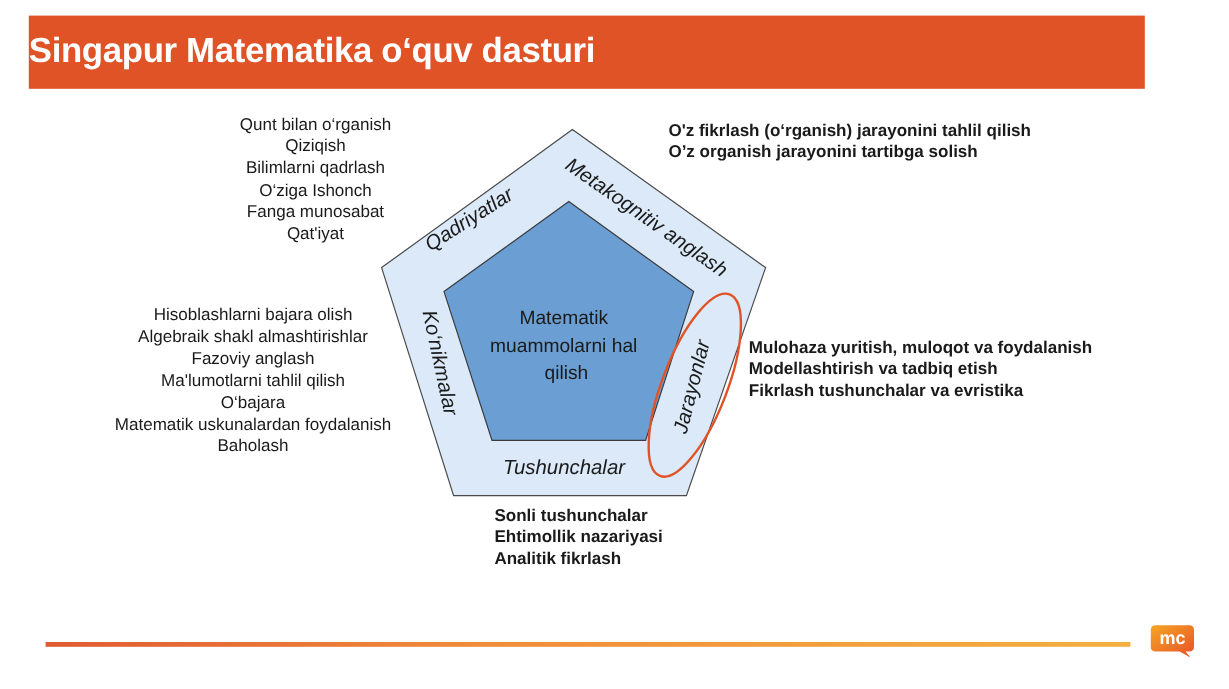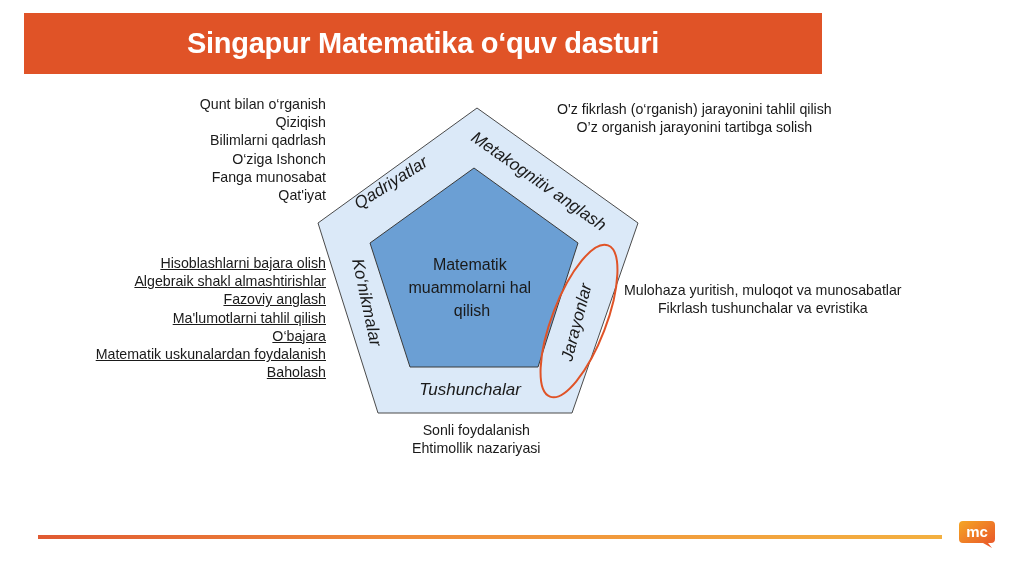--- a/index.html
+++ b/index.html
@@ -1,26 +1,26 @@
 <!DOCTYPE html>
 <html><head>
 <meta charset="utf-8">
 <style>
   html, body { margin:0; padding:0; }
   body { width:1024px; height:574px; position:relative; background:#ffffff; overflow:hidden;
          font-family:"Liberation Sans", "DejaVu Sans", sans-serif; color:#1a1a1a; }
-  .title-bar { position:absolute; left:24px; top:13px; width:798px; height:61px; background:#e05327;
-               display:flex; align-items:center; justify-content:center; }
+  .title-bar { position:absolute; left:24px; top:13px; width:930px; height:61px; background:#e05327;
+               display:flex; align-items:center; }
   .title-bar h1 { margin:0; color:#ffffff; font-size:29px; font-weight:bold; letter-spacing:-0.3px; }
   .text-block { position:absolute; font-size:14.2px; line-height:18.2px; white-space:nowrap; }
   .text-block div { }
-  .right-align { text-align:right; }
-  .left-align { text-align:center; }
+  .right-align { text-align:center; }
+  .left-align { text-align:left;font-weight:bold; }
   #blk-values { right:698px; top:95px; }
-  #blk-skills { right:698px; top:254px;text-decoration:underline; }
+  #blk-skills { right:698px; top:254px; }
   #blk-meta { left:557px; top:100px; }
   #blk-processes { left:624px; top:281px; }
   #blk-concepts { left:412px; top:421px; }
   svg.diagram { position:absolute; left:0; top:0; }
   .footer-line { position:absolute; left:38px; top:535px; width:904px; height:4px;
                  background:linear-gradient(to right, #e05a32, #f08c3a 40%, #f3b040); }
   .logo { position:absolute; left:957px; top:519px; width:40px; height:30px; }
 </style>
 </head>
 <body>
@@ -77,27 +77,29 @@
   <div>Hisoblashlarni bajara olish</div>
   <div>Algebraik shakl almashtirishlar</div>
   <div>Fazoviy anglash</div>
   <div>Ma'lumotlarni tahlil qilish</div>
   <div>O‘bajara</div>
   <div>Matematik uskunalardan foydalanish</div>
   <div>Baholash</div>
 </div>
 
 <div class="text-block left-align" id="blk-processes">
-  <div>Mulohaza yuritish, muloqot va munosabatlar</div>
+  <div>Mulohaza yuritish, muloqot va foydalanish</div>
+  <div>Modellashtirish va tadbiq etish</div>
   <div>Fikrlash tushunchalar va evristika</div>
 </div>
 
 <div class="text-block left-align" id="blk-concepts">
-  <div>Sonli foydalanish</div>
+  <div>Sonli tushunchalar</div>
   <div>Ehtimollik nazariyasi</div>
+  <div>Analitik fikrlash</div>
 </div>
 
 <div class="footer-line"></div>
 
 <svg class="logo" viewBox="0 0 40 30">
   <defs>
     <linearGradient id="lg" x1="0" y1="0" x2="1" y2="1">
       <stop offset="0" stop-color="#f5a623"></stop>
       <stop offset="1" stop-color="#e8502a"></stop>
     </linearGradient>

